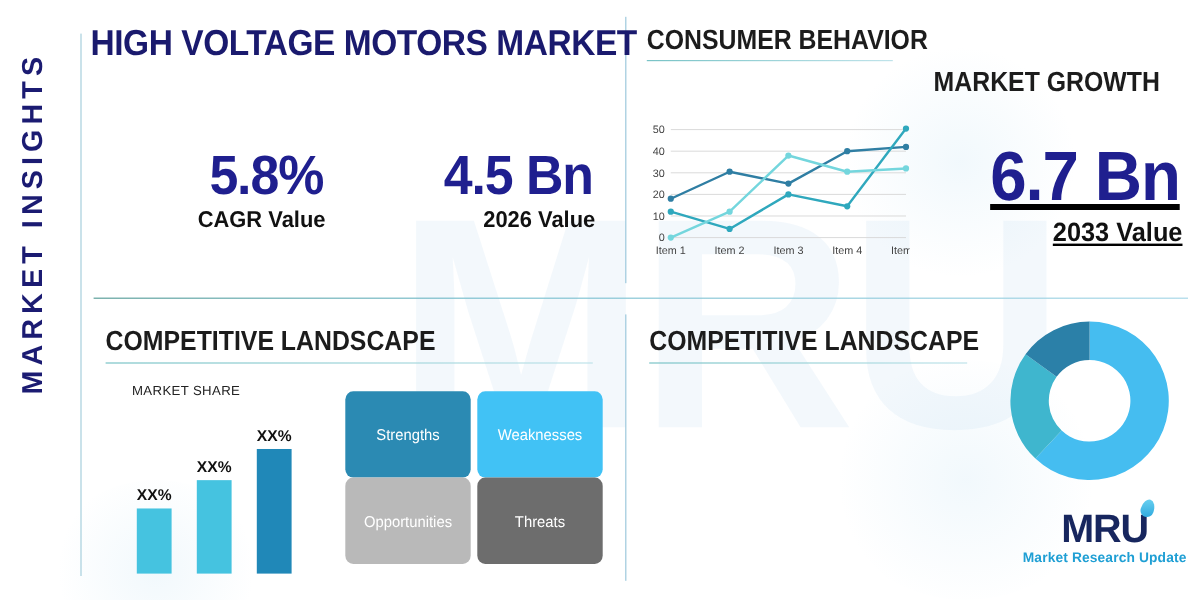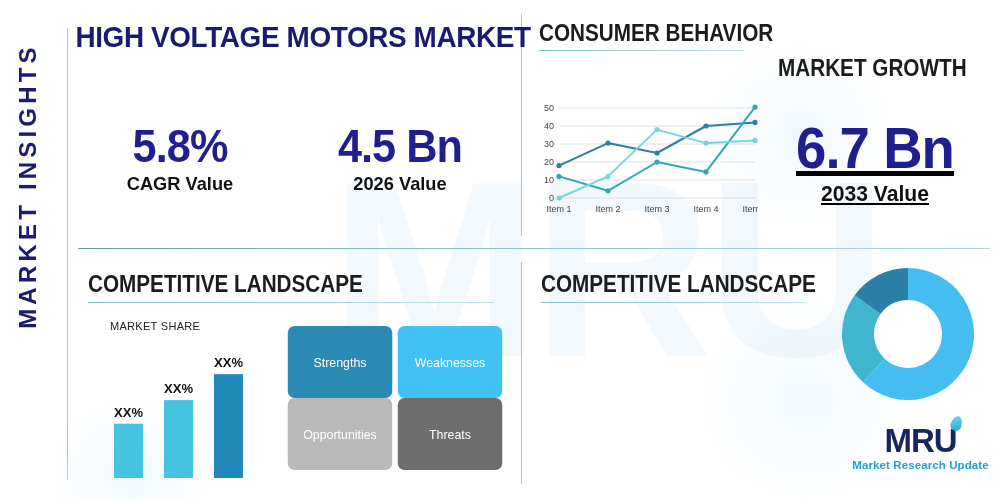--- a/index.html
+++ b/index.html
@@ -86,21 +86,21 @@
     white-space: nowrap;
     z-index: 3;
   }
   .subtitle {
     position: absolute; left: 80px; top: 86px; width: 420px;
     text-align: center;
     font-size: 20px; color: #111; font-weight: 400;
     z-index: 3;
   }
   .kpi {
-    position: absolute; z-index: 3; text-align: center;
+    position: absolute; z-index: 3; text-align: right;
   }
   .kpi .big {
     font-size: 46px; font-weight: 700; color: #1f1f8f;
     letter-spacing: -1px; line-height: 1.05;
     transform: scaleX(0.94); transform-origin: center;
   }
   .kpi .cap {
     font-size: 19px; font-weight: 700; color: #111; margin-top: 3px;
     transform: scaleX(0.96); transform-origin: center;
   }

